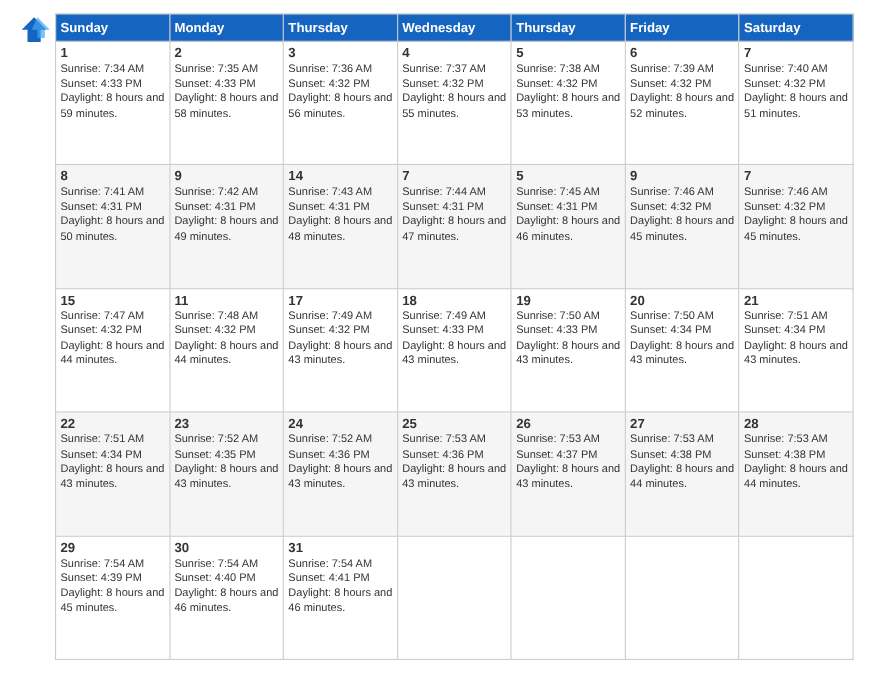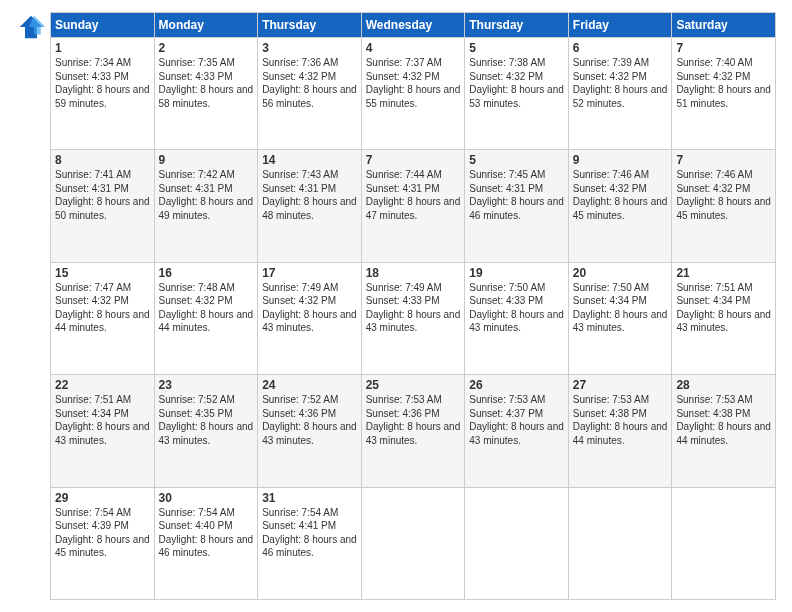--- a/index.html
+++ b/index.html
@@ -253,21 +253,21 @@
         <tr>
           <td>
         <span class="day-num">15</span>
         <div class="day-info">
           Sunrise: 7:47 AM<br>
           Sunset: 4:32 PM<br>
           Daylight: 8 hours and 44 minutes.
         </div>
       </td>
           <td>
-        <span class="day-num">16</span>
+        <span class="day-num">11</span>
         <div class="day-info">
           Sunrise: 7:48 AM<br>
           Sunset: 4:32 PM<br>
           Daylight: 8 hours and 44 minutes.
         </div>
       </td>
           <td>
         <span class="day-num">17</span>
         <div class="day-info">
           Sunrise: 7:49 AM<br>

